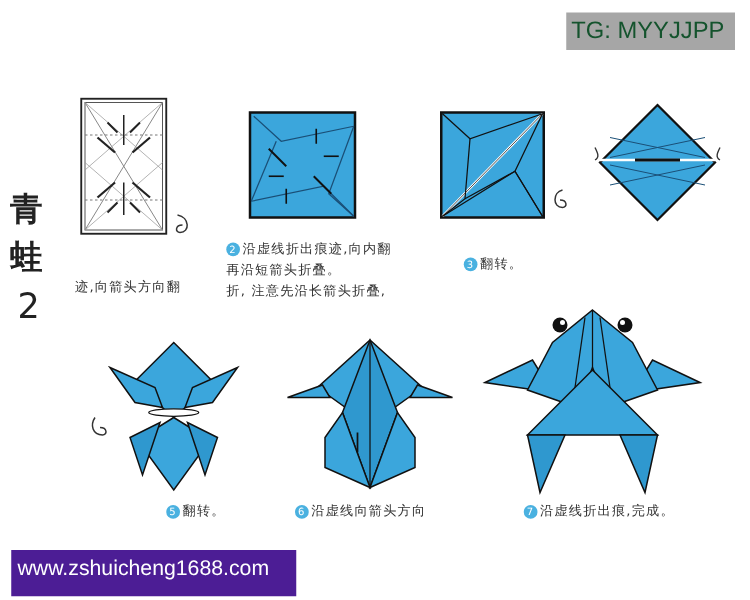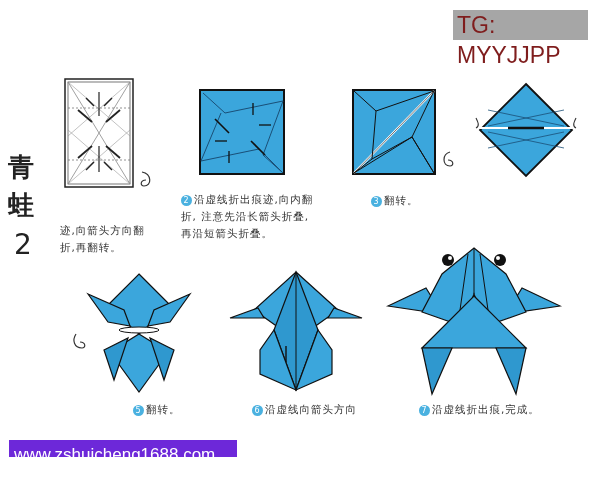--- a/index.html
+++ b/index.html
@@ -1,19 +1,19 @@
 <!DOCTYPE html>
 <html><head>
 <meta charset="utf-8">
 <style>
   html,body{margin:0;padding:0;}
   body{width:600px;height:480px;background:#ffffff;position:relative;overflow:hidden;font-family:"DejaVu Sans",sans-serif;}
   .abs{position:absolute;}
-  .tag{left:453px;top:10px;width:135px;height:30px;background:#a6a6a6;color:#7f1d1d;font-family:"Liberation Sans",sans-serif;font-size:23px;line-height:30px;padding-left:4px;box-sizing:border-box;}
-  .url{left:9px;top:440px;width:228px;height:17px;background:#6d28d9;color:#fff;font-family:"Liberation Sans",sans-serif;font-size:17px;line-height:30px;padding-left:5px;box-sizing:border-box;}
+  .tag{left:453px;top:10px;width:135px;height:30px;background:#a6a6a6;color:#14532d;font-family:"Liberation Sans",sans-serif;font-size:19px;line-height:30px;padding-left:4px;box-sizing:border-box;}
+  .url{left:9px;top:440px;width:228px;height:37px;background:#4c1d95;color:#fff;font-family:"Liberation Sans",sans-serif;font-size:17px;line-height:30px;padding-left:5px;box-sizing:border-box;}
   .title-char{left:8px;font-family:"DejaVu Sans",sans-serif;font-size:26px;color:#222;font-weight:bold;}
   .step-text{font-size:10.5px;line-height:17px;color:#333;font-weight:normal;letter-spacing:1px;}
   .num{display:inline-block;width:11px;height:11px;border-radius:50%;background:#4ab1e0;color:#fff;font-size:8px;line-height:11px;text-align:center;margin-right:2px;vertical-align:middle;}
   svg{position:absolute;overflow:visible;}
 </style>
 </head>
 <body>
 
 <div class="abs tag">TG: MYYJJPP</div>
 <div class="abs url">www.zshuicheng1688.com</div>
@@ -123,39 +123,38 @@
   <line x1="88" y1="4" x2="88" y2="50" stroke="#111" stroke-width="1"></line>
   <line x1="82" y1="10" x2="72" y2="80" stroke="#111" stroke-width="1"></line>
   <line x1="94" y1="10" x2="104" y2="80" stroke="#111" stroke-width="1"></line>
   <polygon points="88,52 140,104 36,104" fill="#3ba6dc" stroke="#111" stroke-width="1.2"></polygon>
   <polygon points="36,104 66,104 46,150" fill="#2f98cf" stroke="#111" stroke-width="1.2"></polygon>
   <polygon points="140,104 110,104 130,150" fill="#2f98cf" stroke="#111" stroke-width="1.2"></polygon>
 </svg>
 
 <div class="abs step-text" style="left:60px;top:222px;width:110px;">
   <div>迹,向箭头方向翻</div>
-  <div>折,再翻转。</div>
 </div>
 
 <div class="abs step-text" style="left:181px;top:191px;width:170px;">
   <div><span class="num">2</span><span>沿虚线折出痕迹,向内翻</span></div>
+  <div>再沿短箭头折叠。</div>
   <div>折, 注意先沿长箭头折叠,</div>
-  <div>再沿短箭头折叠。</div>
 </div>
 
-<div class="abs step-text" style="left:371px;top:192px;width:60px;">
+<div class="abs step-text" style="left:371px;top:203px;width:60px;">
   <div><span class="num">3</span><span>翻转。</span></div>
 </div>
 
 <div class="abs step-text" style="left:467px;top:188px;width:130px;">
 </div>
 
 <div class="abs step-text" style="left:117px;top:401px;width:60px;margin-left:16px;">
   <div><span class="num">5</span><span>翻转。</span></div>
 </div>
 
-<div class="abs step-text" style="left:252px;top:401px;width:140px;">
+<div class="abs step-text" style="left:236px;top:401px;width:140px;">
   <div><span class="num">6</span><span>沿虚线向箭头方向</span></div>
 </div>
 
 <div class="abs step-text" style="left:419px;top:401px;width:140px;">
   <div><span class="num">7</span><span>沿虚线折出痕,完成。</span></div>
 </div>
 
 </body></html>

